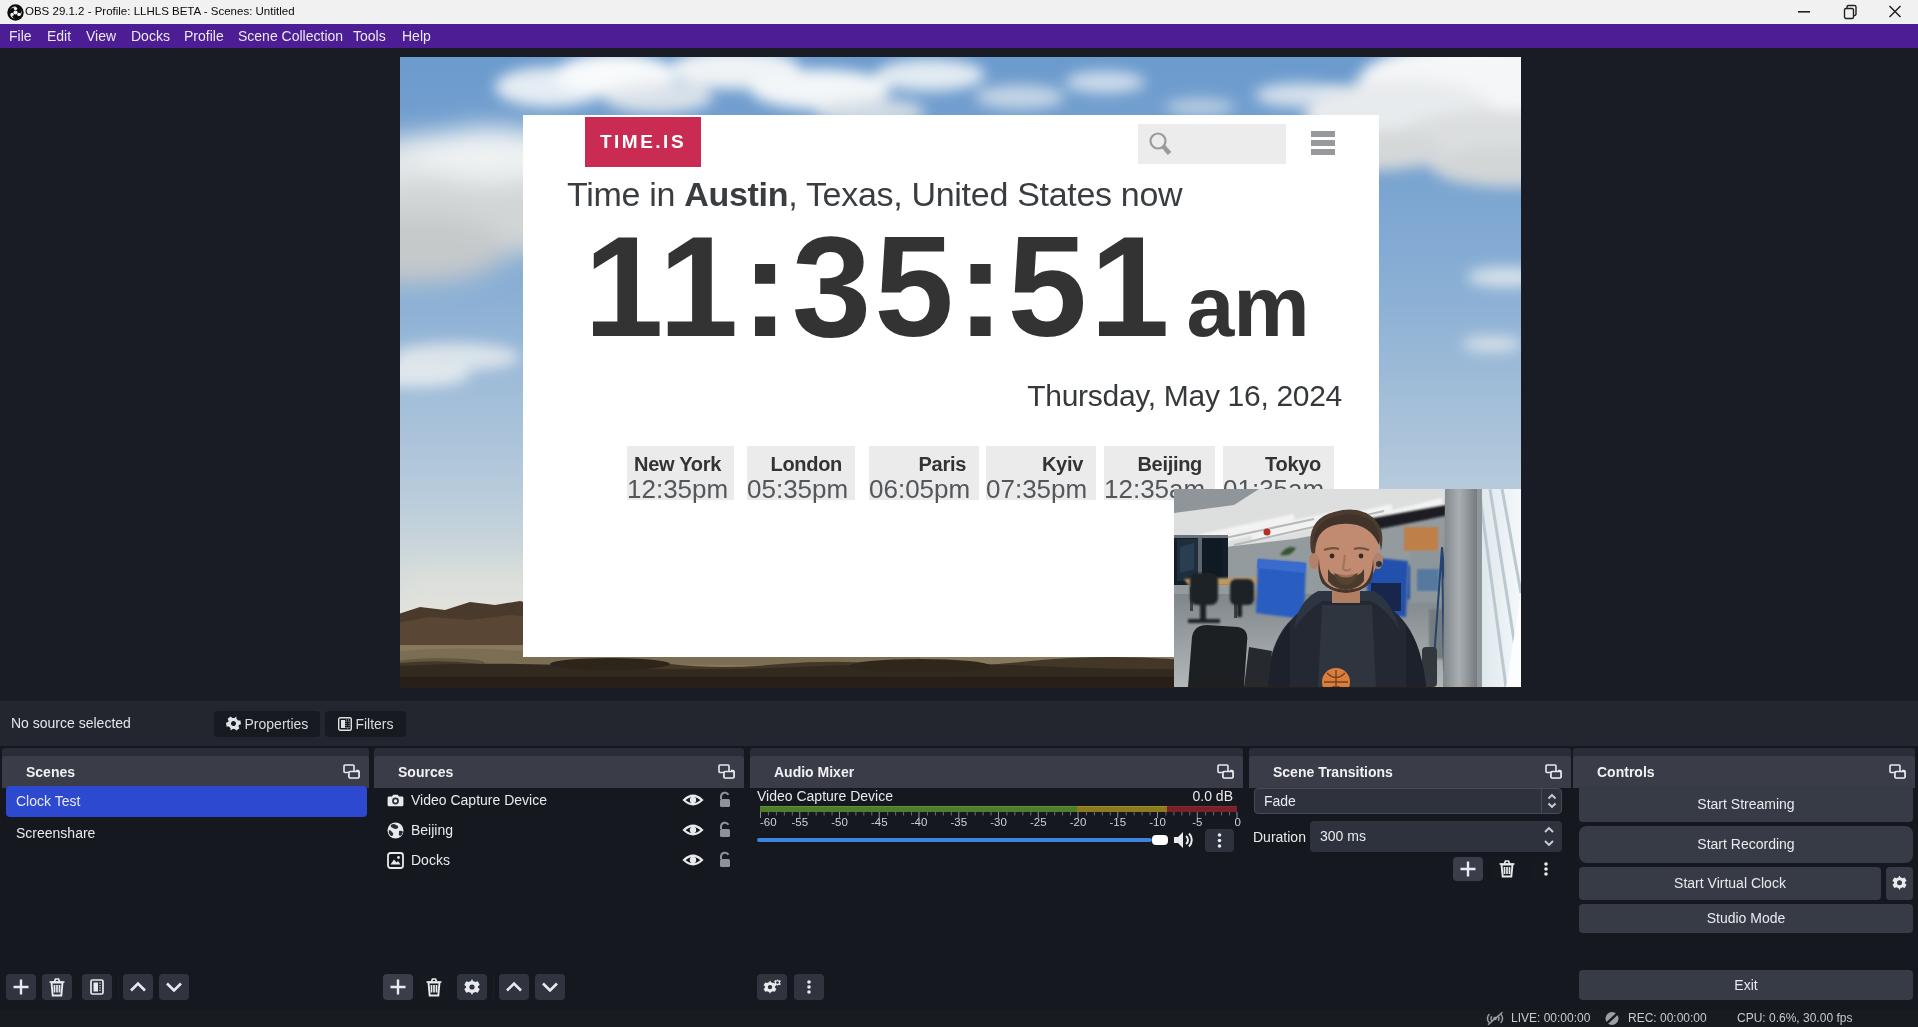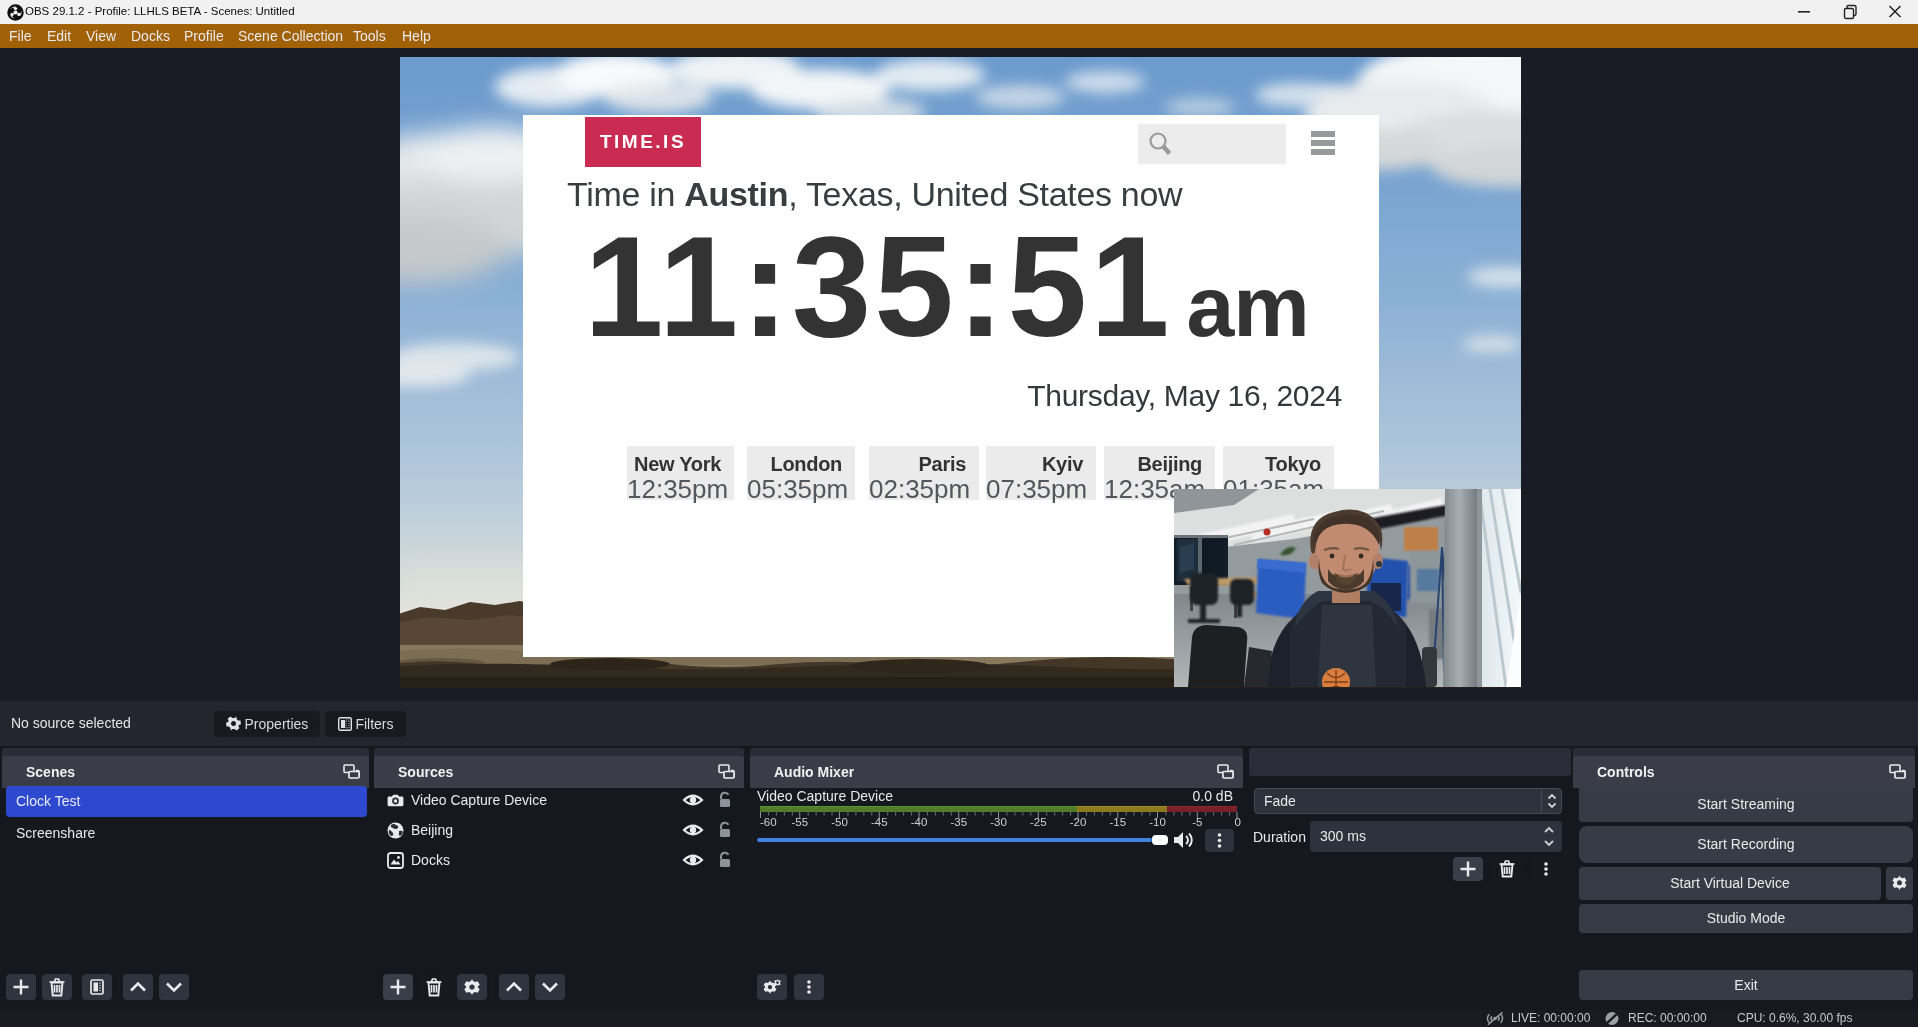--- a/index.html
+++ b/index.html
@@ -3,21 +3,21 @@
 <meta charset="utf-8">
 <style>
   * { margin:0; padding:0; box-sizing:border-box; }
   html,body { width:1918px; height:1027px; overflow:hidden; background:#15181e; font-family:"Liberation Sans", sans-serif; }
   .abs { position:absolute; }
   #app { position:relative; width:1918px; height:800px; }
   
   #titlebar { position:absolute; left:0; top:0; width:1918px; height:24px; background:#f1f1f2; color:#0a0a0a; }
   #titlebar .title { position:absolute; left:25px; top:5px; font-size:11.5px; color:#0a0a0a; }
   
-  #menubar { position:absolute; left:0; top:24px; width:1918px; height:24px; background:#a16207; color:#e9eaec; font-size:14px; }
+  #menubar { position:absolute; left:0; top:24px; width:1918px; height:24px; background:#4c1d95; color:#e9eaec; font-size:14px; }
   #menubar span { position:absolute; top:4px; }
   
   #canvas { position:absolute; left:0; top:48px; width:1918px; height:653px; background:#191c24; }
   #video { position:absolute; left:400px; top:9px; width:1121px; height:631px; overflow:hidden; background:linear-gradient(180deg,#6b9acd 0%,#78a3d0 18%,#8bb0d5 38%,#9fbcd8 52%,#b6cadb 68%,#d2dad9 82%,#e4e3db 90%,#eae7de 100%); }
   
   #card { position:absolute; left:123px; top:58px; width:856px; height:542px; background:#ffffff; }
   .citybox { position:absolute; top:331px; height:54px; background:#ebebeb; text-align:right; padding-right:13px; }
   .cname { font-size:20px; letter-spacing:-0.3px; font-weight:bold; color:#333; margin-top:6px; line-height:24px; white-space:nowrap; }
   .ctime { font-size:26px; color:#53565a; line-height:26px; white-space:nowrap; }
   
@@ -159,21 +159,21 @@
         <div class="citybox" style="left:104px;width:107px;">
             <div class="cname">New York</div>
             <div class="ctime">12:35pm</div>
           </div>
         <div class="citybox" style="left:224px;width:108px;">
             <div class="cname">London</div>
             <div class="ctime">05:35pm</div>
           </div>
         <div class="citybox" style="left:346px;width:110px;">
             <div class="cname">Paris</div>
-            <div class="ctime">02:35pm</div>
+            <div class="ctime">06:05pm</div>
           </div>
         <div class="citybox" style="left:463px;width:110px;">
             <div class="cname">Kyiv</div>
             <div class="ctime">07:35pm</div>
           </div>
         <div class="citybox" style="left:581px;width:111px;">
             <div class="cname">Beijing</div>
             <div class="ctime">12:35am</div>
           </div>
         <div class="citybox" style="left:700px;width:111px;">
@@ -461,20 +461,25 @@
             <path d="M20.5 5 L21 6.2 A2 2 0 0 1 21.8 6.5 L23 6 L23.8 7.4 L23 8.3 A2 2 0 0 1 23 9 L23.8 9.9 L23 11.3 L21.8 10.8 A2 2 0 0 1 21 11.1 L20.5 12.3 L20 11.1 A2 2 0 0 1 19.2 10.8 L18 11.3 L17.2 9.9 L18 9 A2 2 0 0 1 18 8.3 L17.2 7.4 L18 6 L19.2 6.5 A2 2 0 0 1 20 6.2 Z M20.5 7.2 A1.4 1.4 0 1 0 20.5 10 A1.4 1.4 0 1 0 20.5 7.2 Z" fill="#e8eaed"></path>
           </svg></div>
       <div class="pbtn" style="left:44px;top:226px;"><svg width="30" height="26" viewBox="0 0 30 26">
             <circle cx="15" cy="8" r="1.8" fill="#e8eaed"></circle>
             <circle cx="15" cy="13" r="1.8" fill="#e8eaed"></circle>
             <circle cx="15" cy="18" r="1.8" fill="#e8eaed"></circle>
           </svg></div>
     </div>
 
     <div class="panel" style="left:1249px;width:322px;">
+      <div class="phead">Scene Transitions<svg class="pop" style="right:9px" viewBox="0 0 17 15">
+            <rect x="1" y="1" width="10" height="7.5" rx="1" fill="none" stroke="#e8eaed" stroke-width="1.6"></rect>
+            <path d="M6 10.5 v2 a1 1 0 0 0 1 1 h8 a1 1 0 0 0 1 -1 v-5 a1 1 0 0 0 -1 -1 h-2" fill="none" stroke="#e8eaed" stroke-width="1.6"></path>
+            <rect x="6" y="7.5" width="10" height="6.5" rx="1" fill="#3a3d47" stroke="#e8eaed" stroke-width="1.6"></rect>
+          </svg></div>
       <div class="abs" style="left:5px;top:40px;width:308px;height:26px;background:#2e323c;border:1px solid #464a55;border-radius:4px;color:#e8eaed;font-size:14px;line-height:24px;padding-left:9px;">Fade
         <div class="abs" style="right:0;top:0;width:20px;height:24px;border-left:1px solid #464a55;"><svg width="20" height="24" viewBox="0 0 20 24">
               <path d="M6.5 9.5 L10 6 L13.5 9.5 M6.5 14.5 L10 18 L13.5 14.5" fill="none" stroke="#cdd1d7" stroke-width="1.8"></path>
             </svg></div>
       </div>
       <div class="abs" style="left:4px;top:81px;font-size:14px;color:#e8eaed;">Duration</div>
       <div class="abs" style="left:61px;top:73px;width:252px;height:31px;background:#2e323c;border-radius:4px;color:#e8eaed;font-size:14px;line-height:31px;padding-left:10px;">300 ms
         <svg class="abs" style="right:5px;top:0" width="16" height="31" viewBox="0 0 16 31">
             <path d="M4 11 L8 7 L12 11 M4 20 L8 24 L12 20" fill="none" stroke="#cdd1d7" stroke-width="1.8"></path>
           </svg>
@@ -494,21 +499,21 @@
     </div>
 
     <div class="panel" style="left:1573px;width:342px;">
       <div class="phead">Controls<svg class="pop" style="right:9px" viewBox="0 0 17 15">
             <rect x="1" y="1" width="10" height="7.5" rx="1" fill="none" stroke="#e8eaed" stroke-width="1.6"></rect>
             <path d="M6 10.5 v2 a1 1 0 0 0 1 1 h8 a1 1 0 0 0 1 -1 v-5 a1 1 0 0 0 -1 -1 h-2" fill="none" stroke="#e8eaed" stroke-width="1.6"></path>
             <rect x="6" y="7.5" width="10" height="6.5" rx="1" fill="#3a3d47" stroke="#e8eaed" stroke-width="1.6"></rect>
           </svg></div>
       <div class="cbtn" style="top:38px;height:36px;line-height:36px;">Start Streaming</div>
       <div class="cbtn" style="top:78px;height:37px;line-height:37px;border-radius:8px;">Start Recording</div>
-      <div class="cbtn" style="top:119px;height:33px;line-height:33px;width:302px;">Start Virtual Device</div>
+      <div class="cbtn" style="top:119px;height:33px;line-height:33px;width:302px;">Start Virtual Clock</div>
       <div class="cbtn" style="top:119px;height:33px;left:313px;width:27px;"><svg width="27" height="33" viewBox="0 0 27 33">
             <path d="M13.5 8.5 L14.6 10.5 A6 6 0 0 1 16.5 11.3 L18.7 10.6 L20.5 13.7 L18.9 15.2 A6 6 0 0 1 18.9 16.3 L20.5 17.8 L18.7 20.9 L16.5 20.2 A6 6 0 0 1 14.6 21 L13.5 23 L12.4 21 A6 6 0 0 1 10.5 20.2 L8.3 20.9 L6.5 17.8 L8.1 16.3 A6 6 0 0 1 8.1 15.2 L6.5 13.7 L8.3 10.6 L10.5 11.3 A6 6 0 0 1 12.4 10.5 Z M13.5 13.2 A2.5 2.5 0 1 0 13.5 18.2 A2.5 2.5 0 1 0 13.5 13.2 Z" fill="#e8eaed"></path>
           </svg></div>
       <div class="cbtn" style="top:156px;height:29px;line-height:29px;">Studio Mode</div>
       <div class="cbtn" style="top:222px;height:30px;line-height:30px;">Exit</div>
     </div>
   </div>
   <div id="statusbar">
     <svg class="abs" style="left:1484px;top:1px" width="22" height="15" viewBox="0 0 22 15">
       <g stroke="#9b9fa6" stroke-width="1.5" fill="none">

